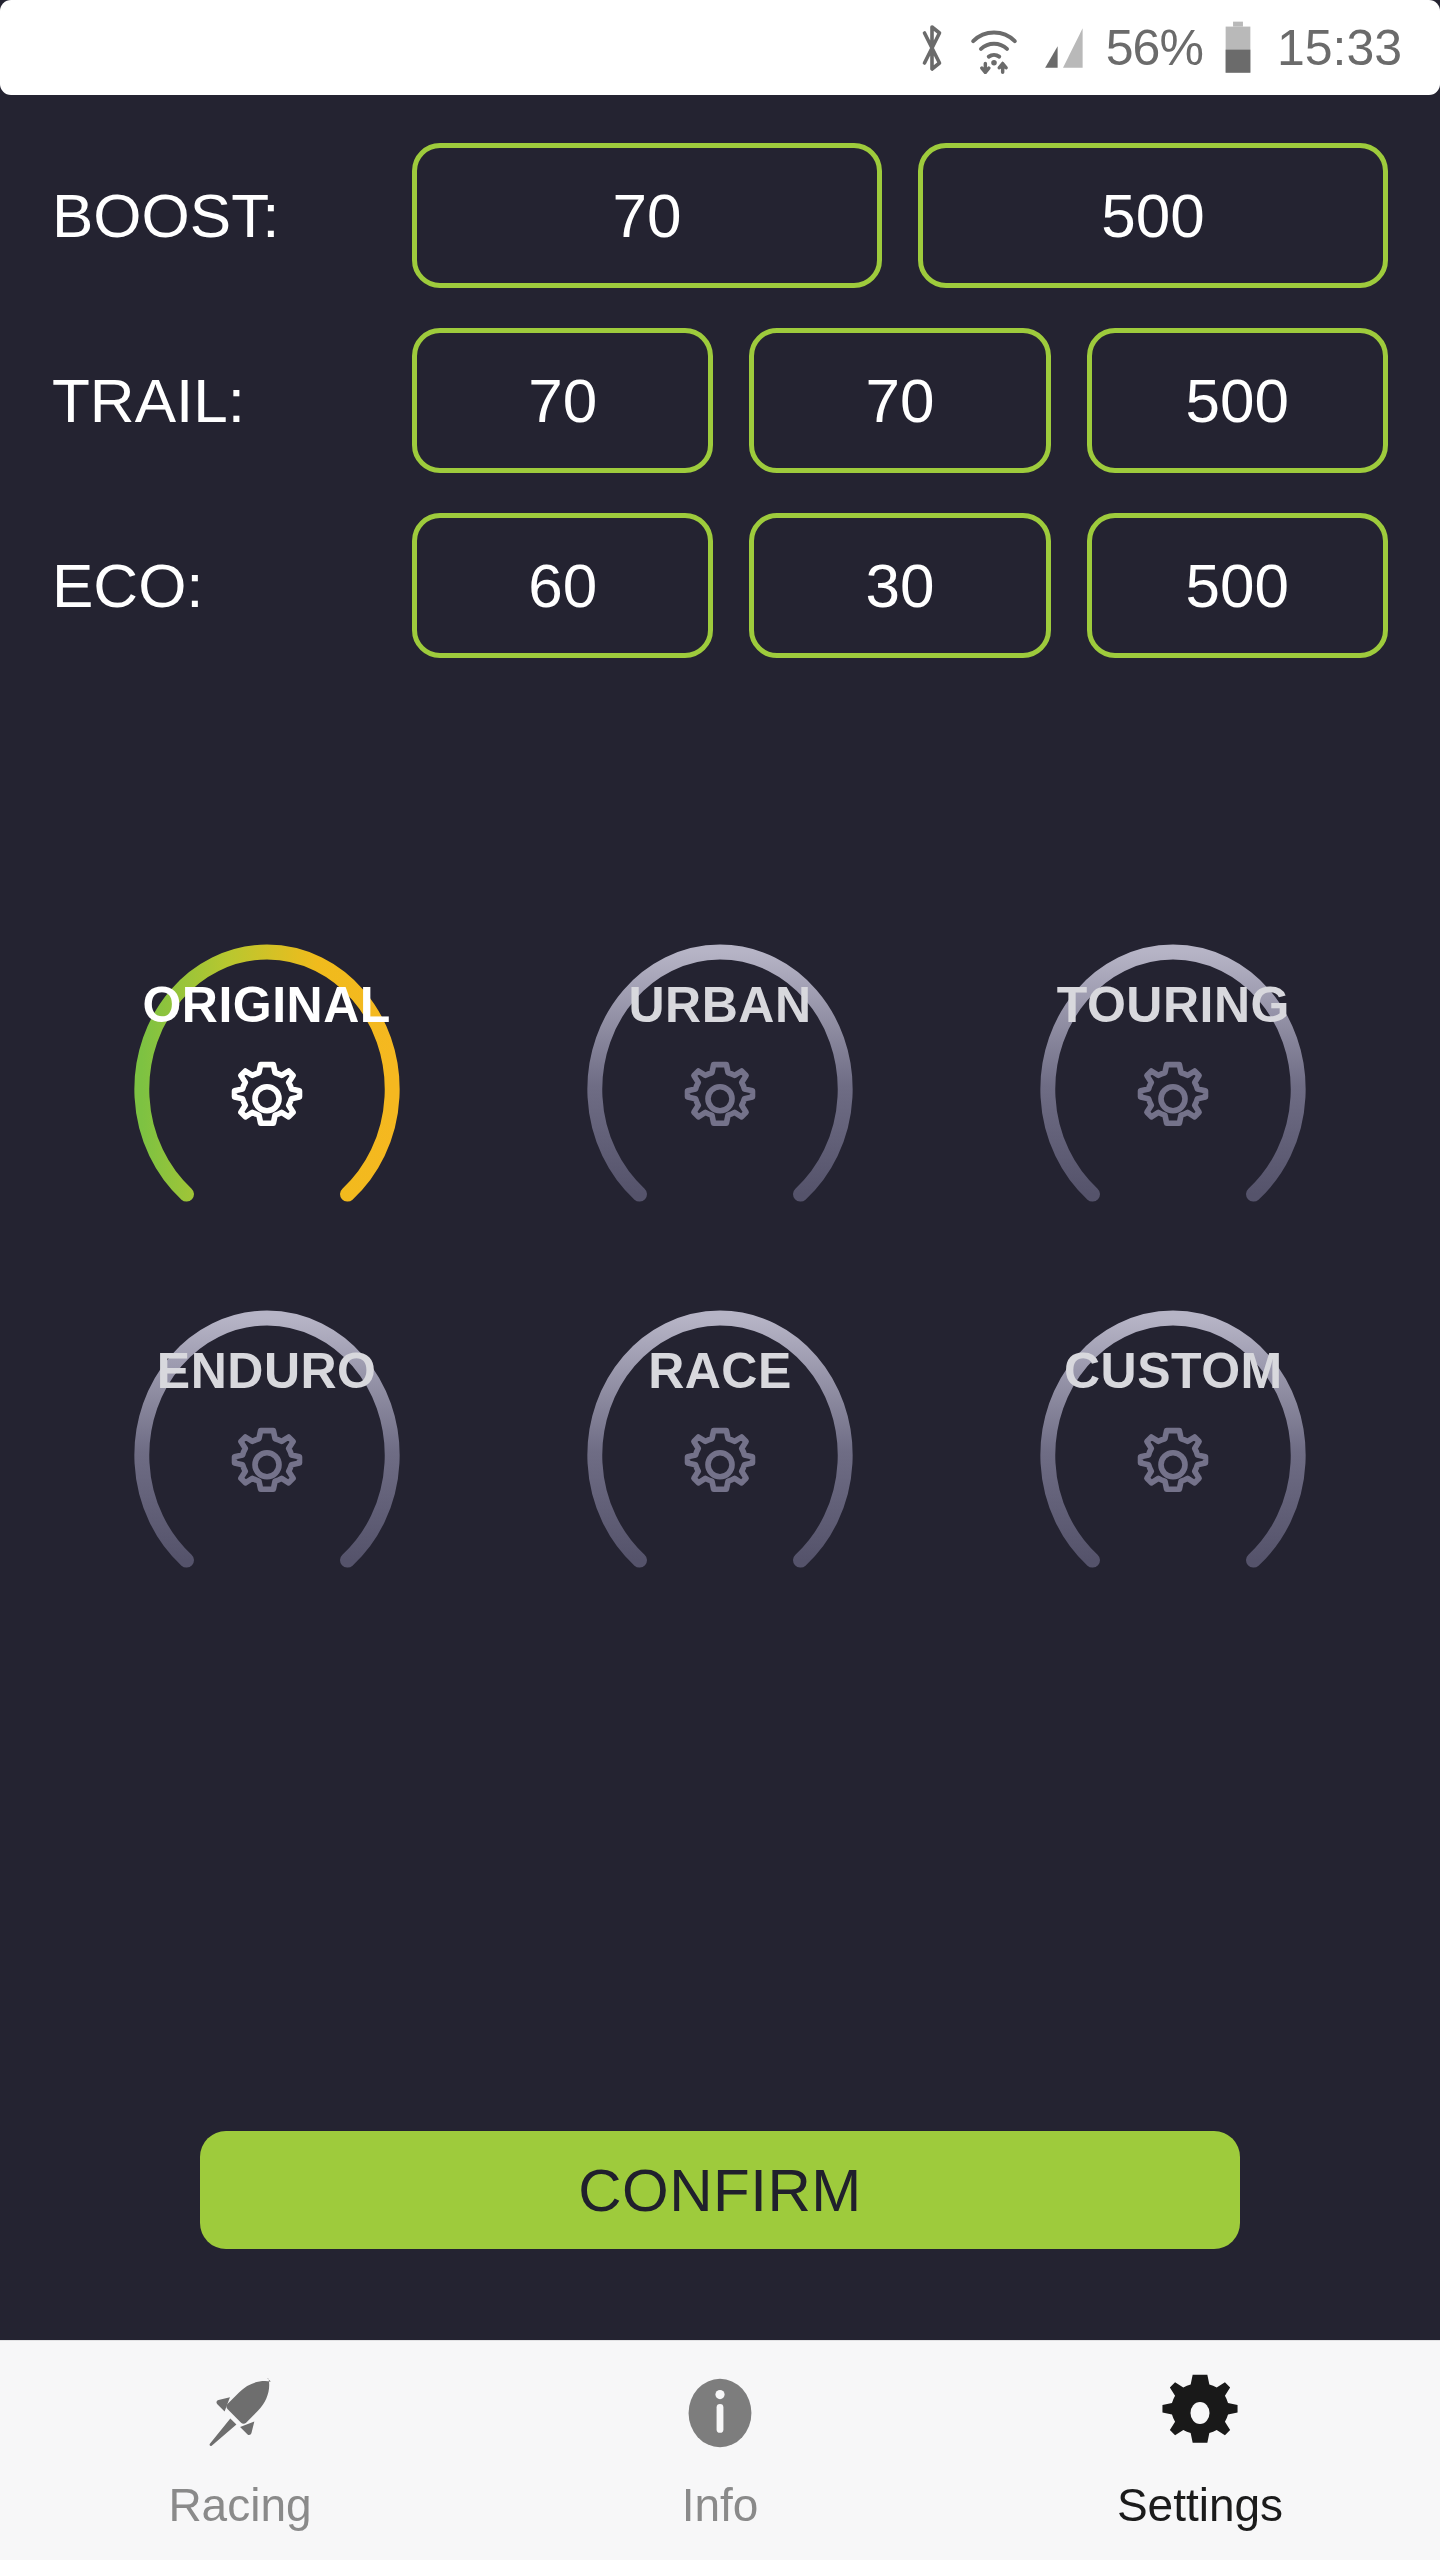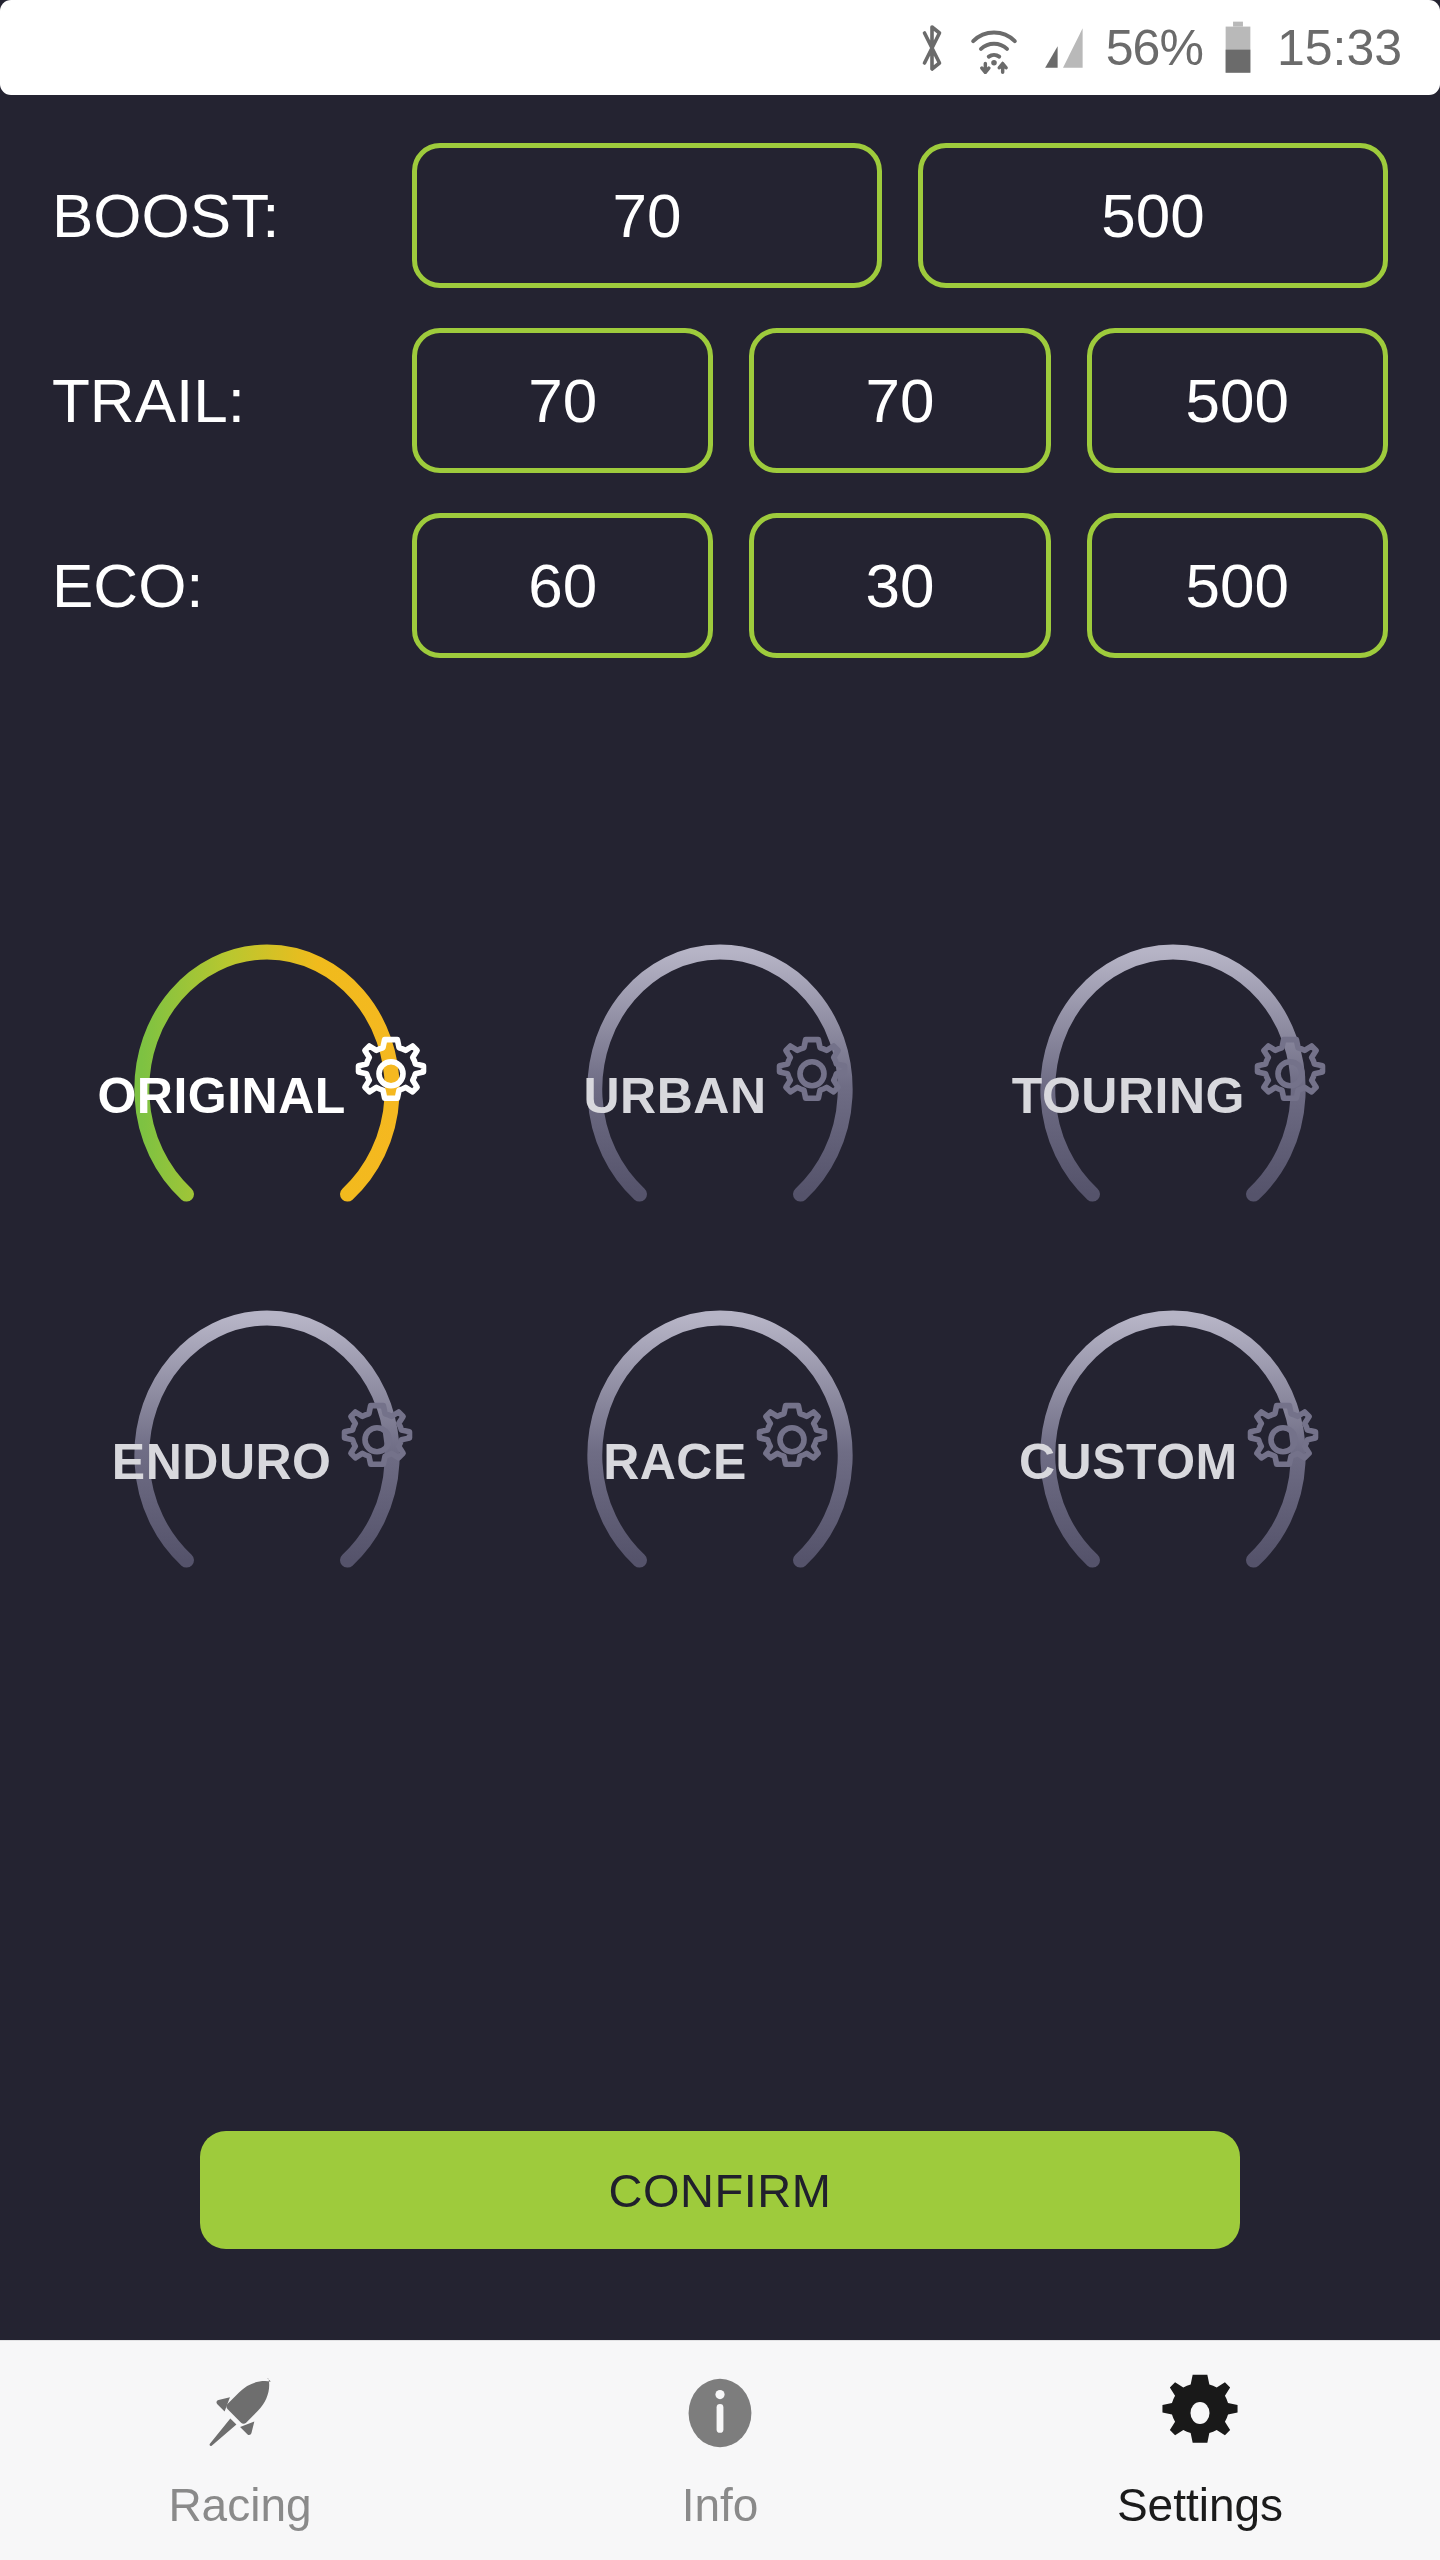--- a/index.html
+++ b/index.html
@@ -48,34 +48,34 @@
     display:grid; grid-template-columns:repeat(3,1fr); grid-template-rows:repeat(2,auto);
     row-gap:36px; align-content:start;
   }
   .mode {
     position:relative; height:330px;
     display:flex; align-items:center; justify-content:center;
     cursor:pointer;
   }
   .mode-ring { position:absolute; inset:0; display:flex; align-items:center; justify-content:center; }
   .mode-ring svg { width:300px; height:310px; display:block; }
-  .mode-inner { position:relative; display:flex; flex-direction:row; align-items:flex-end; z-index:2; }
+  .mode-inner { position:relative; display:flex; flex-direction:column; align-items:center; z-index:2; }
   .mode-label {
     font-size:50px; font-weight:700; letter-spacing:0.5px; white-space:nowrap;
     line-height:1; color:#d8d8dd;
   }
   .mode.active .mode-label { color:#ffffff; }
   .mode-gear { margin-top:26px; width:90px; height:90px; }
   .mode-gear svg { width:90px; height:90px; display:block; }
 
   
   .confirm-wrap { flex:0 0 300px; display:flex; align-items:center; justify-content:center; }
   .confirm-btn {
     width:1040px; height:118px; background:#9ecb3c; border:none; border-radius:26px;
-    color:#20202c; font-size:47px; font-family:"Liberation Sans", sans-serif;
+    color:#20202c; font-size:60px; font-family:"Liberation Sans", sans-serif;
     display:flex; align-items:center; justify-content:center; cursor:pointer;
     letter-spacing:0.5px;
   }
 
   
   .bottomnav {
     flex:0 0 220px; background:#f7f7f8; border-top:1px solid #e2e2e4;
     display:flex; align-items:center;
   }
   .nav-item {

